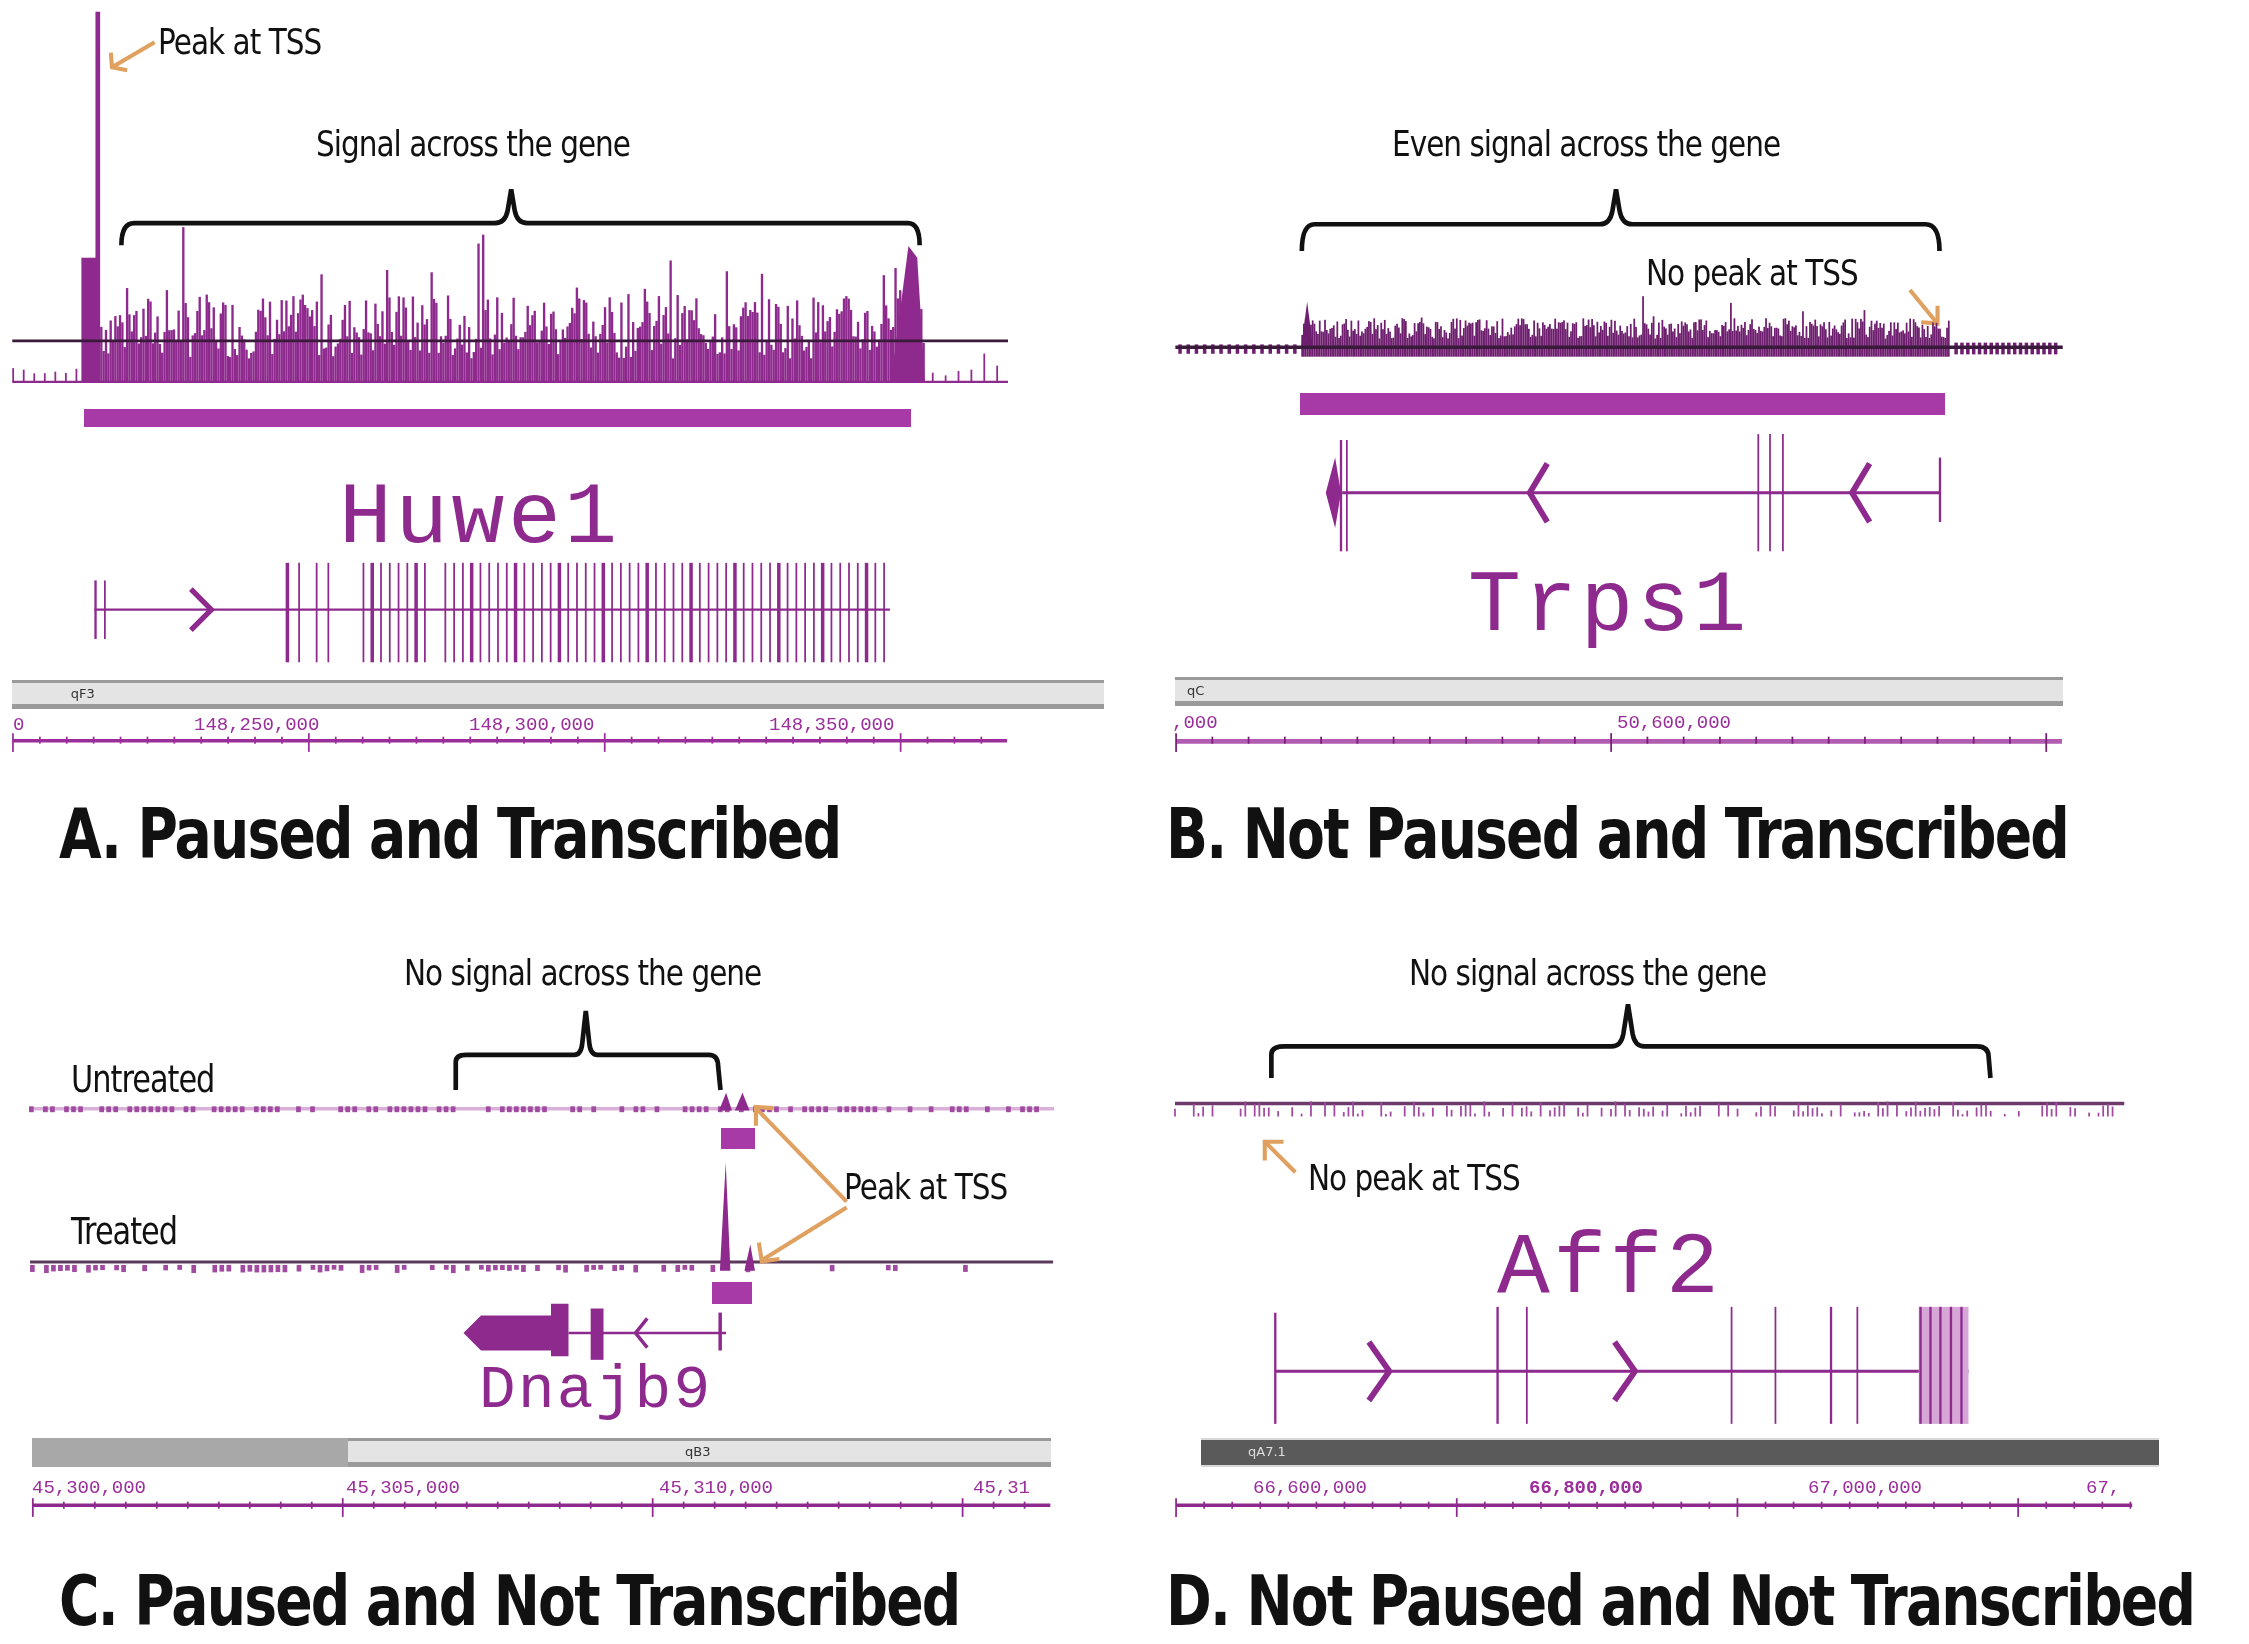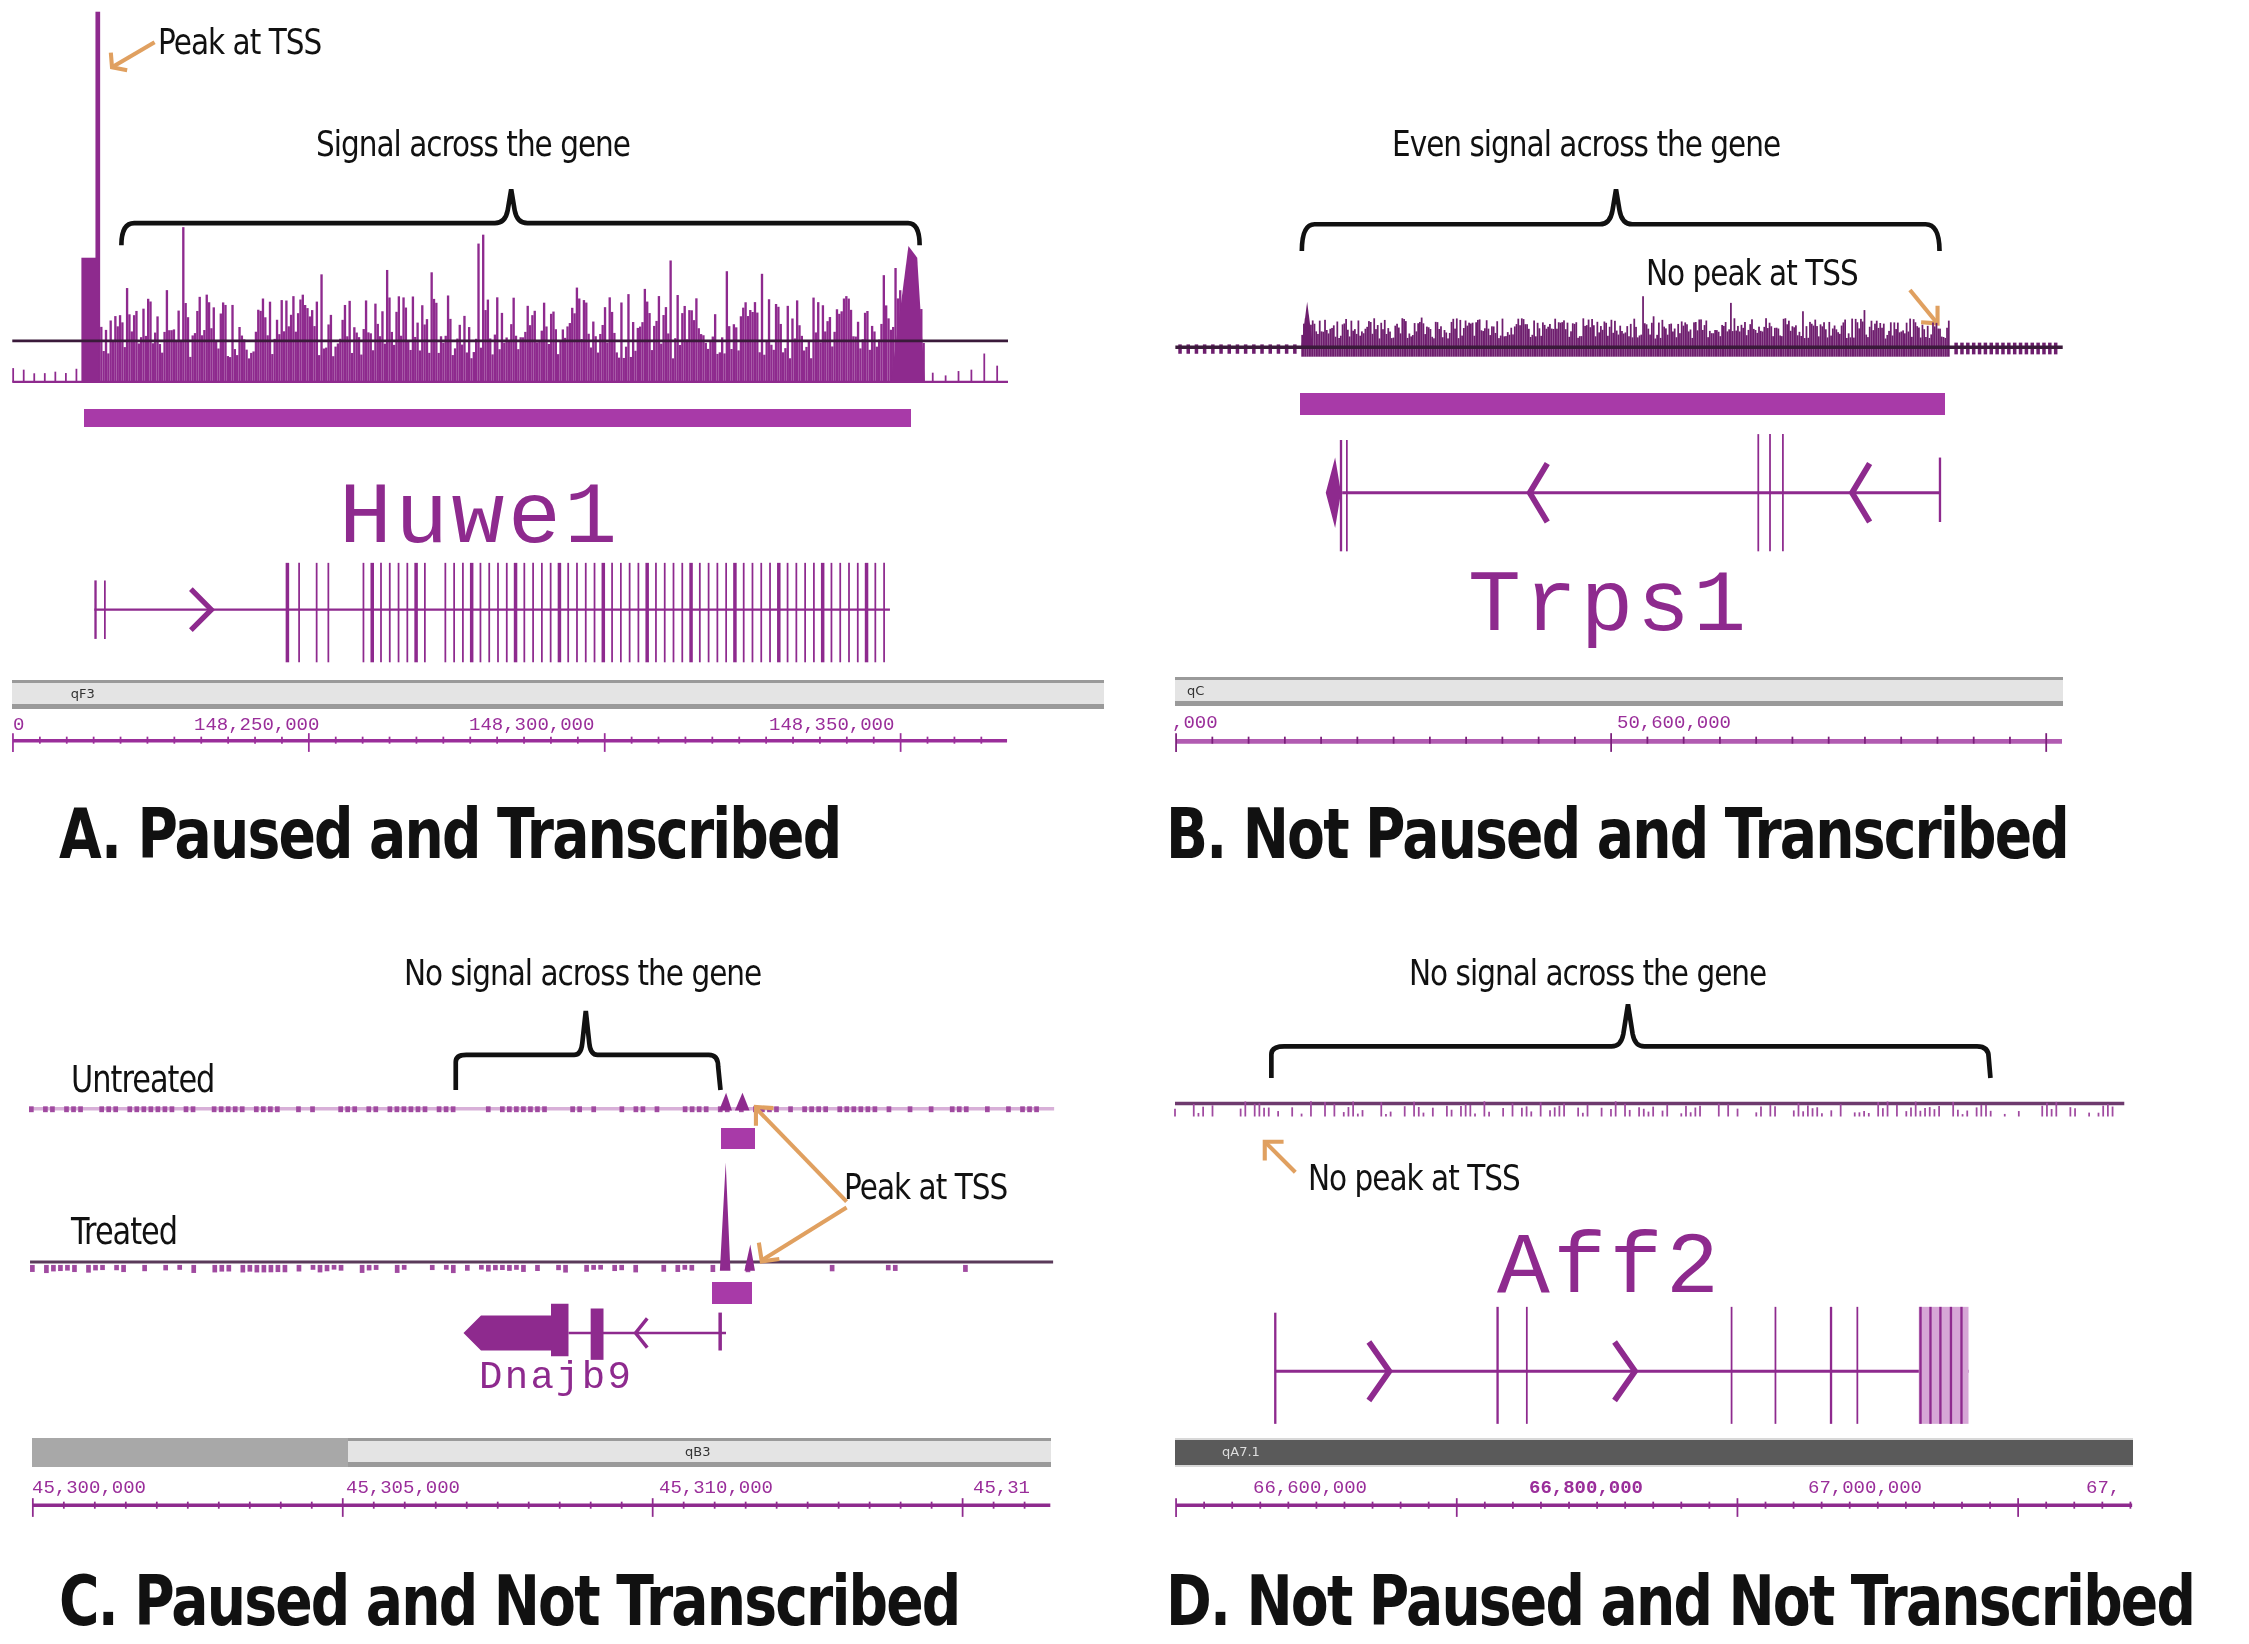--- a/index.html
+++ b/index.html
@@ -1,24 +1,24 @@
 <!DOCTYPE html>
 <html style="font-size:9.4px"><head>
 <meta charset="utf-8">
 <style>
   html, body { margin:0; padding:0; background:#ffffff; }
   body { width:2250px; height:1645px; position:relative; overflow:hidden; font-family:"Liberation Sans", "DejaVu Sans", sans-serif; }
   .abs { position:absolute; }
   .annot { position:absolute; color:#111; font-family:"DejaVu Sans", "Liberation Sans", sans-serif; font-size:36px; letter-spacing:-1.2px; white-space:nowrap; transform:scaleX(0.82); transform-origin:left top; }
   .title { position:absolute; color:#111; font-family:"DejaVu Sans", "Liberation Sans", sans-serif; font-weight:bold; font-size:69px; letter-spacing:-2.3px; white-space:nowrap; transform:scaleX(0.80); transform-origin:left top; }
   .gene-name { position:absolute; color:#8e2a8e; font-family:"Liberation Mono", "DejaVu Sans Mono", monospace; font-size:88px; white-space:nowrap; letter-spacing:3.5px; }
-  .gene-name.small { font-size:39px; letter-spacing:2.3px; }
+  .gene-name.small { font-size:61px; letter-spacing:2.3px; }
   .tick { position:absolute; color:#9a2e9a; font-family:"Liberation Mono", "DejaVu Sans Mono", monospace; font-size:19px; white-space:nowrap; }
   .band { position:absolute; height:29px; background:linear-gradient(#9a9a9a 0 10%, #e4e4e4 10% 82%, #9a9a9a 82% 100%); }
-  .band.dark { background:linear-gradient(#d8d8d8 0 6%, #5a5a5a 6% 94%, #d8d8d8 94% 100%); }
+  .band.dark { background:linear-gradient(#d8d8d8 0 6%, #5a5a5a 6% 94%, #d8d8d8 94% 100%);margin-left:26px; }
   .band-label { position:absolute; font-family:"DejaVu Sans", sans-serif; font-size:13px; color:#333; }
   .band.dark .band-label { color:#ddd; }
   .track-label { position:absolute; color:#111; font-family:"DejaVu Sans", sans-serif; font-size:37px; letter-spacing:-1.2px; transform:scaleX(0.82); transform-origin:left top; white-space:nowrap; }
   svg { position:absolute; overflow:visible; }
 </style>
 </head>
 <body>
 
 <div>
 

